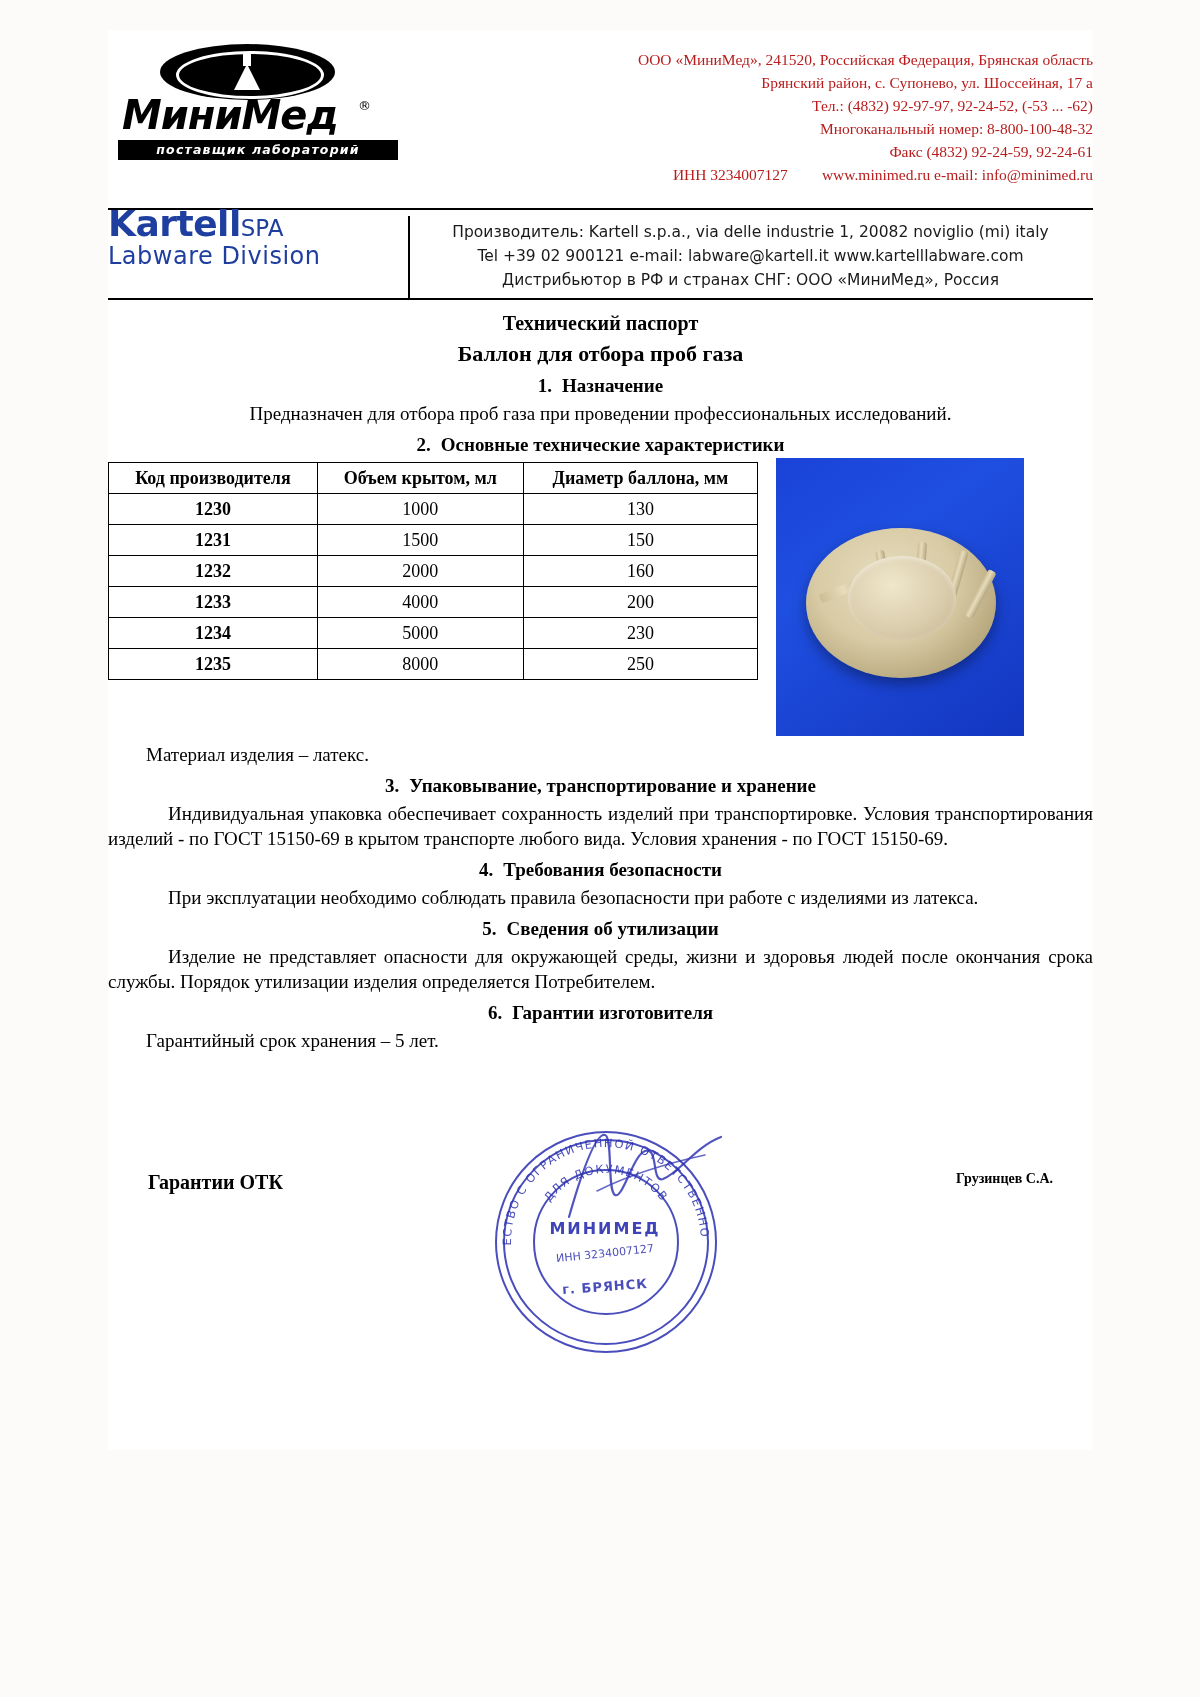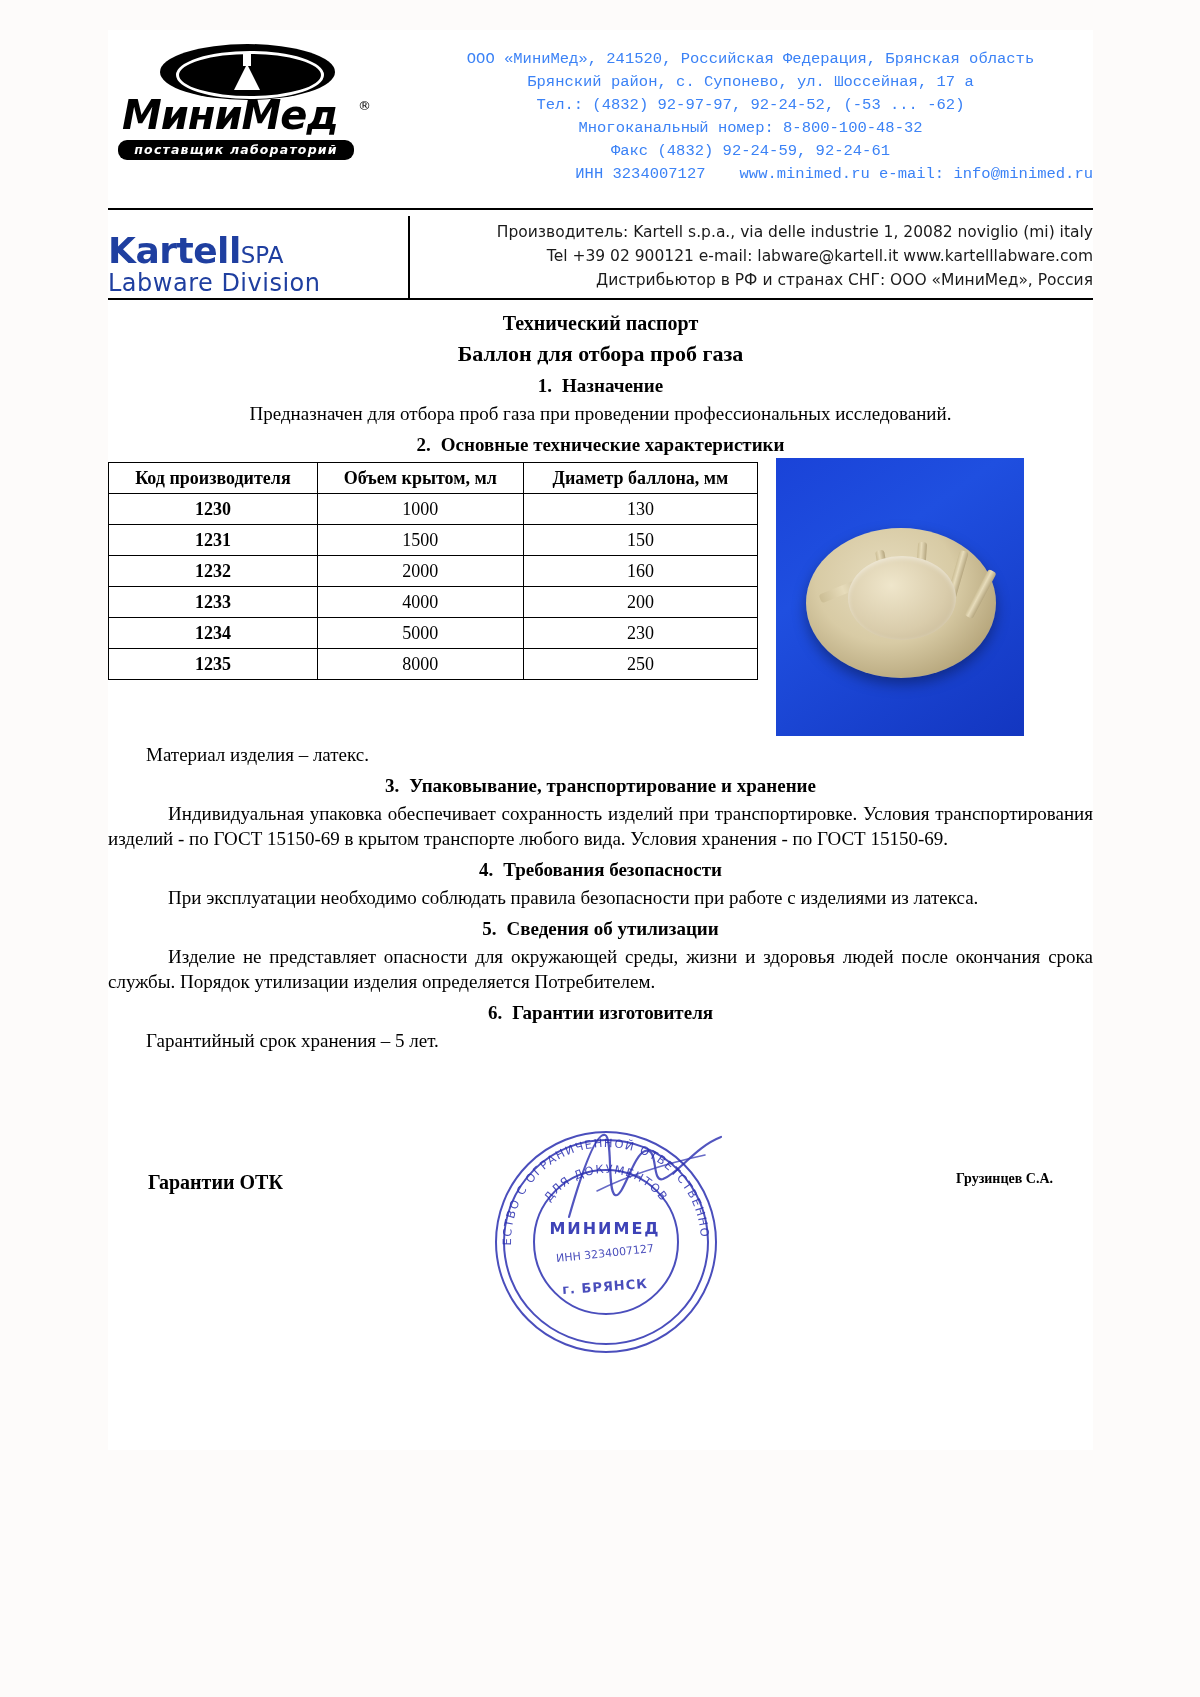--- a/index.html
+++ b/index.html
@@ -97,57 +97,56 @@
   .mm-reg {
     position: absolute;
     left: 250px; top: 58px;
     font-family: "DejaVu Sans", sans-serif;
     font-size: 13px;
     color: #000;
   }
   .mm-sub {
     position: absolute;
     left: 10px; top: 100px;
-    width: 236px;
+    width: 280px;
     text-align: center;
     background: #000;
     color: #fff;
     font-family: "DejaVu Sans", sans-serif;
     font-size: 12.5px;
     font-weight: bold;
     font-style: italic;
     letter-spacing: 1.2px;
     padding: 2px 0 3px;
-    border-radius: 9px;
   }
   .contact-block {
     position: absolute;
     left: 300px; top: 18px;
     width: 685px;
-    text-align: center;
-    font-family: Liberation Mono, monospace;
+    text-align: right;
+    font-family: Liberation Serif, serif;
     font-size: 15.5px;
     line-height: 23px;
-    color: #3b82f6;
+    color: #b91c1c;
   }
   .contact-block .l-inn {
     display: flex;
     justify-content: flex-end;
     gap: 34px;
   }
   .hr-top {
     position: absolute;
     left: 0; top: 178px;
     width: 985px;
     height: 2px;
     background: #000;
   }
   .kartell-block {
     position: absolute;
-    left: 0; top: 200px;
+    left: 0; top: 173px;
     width: 290px;
   }
   .kartell-name {
     font-family: "DejaVu Sans", sans-serif;
     font-size: 36px;
     font-weight: bold;
     color: #1f3fa0;
     letter-spacing: -0.5px;
   }
   .kartell-name .spa {
@@ -160,21 +159,21 @@
     font-family: "DejaVu Sans", sans-serif;
     font-size: 24px;
     color: #1f3fa0;
     letter-spacing: 0.5px;
     margin-top: -2px;
   }
   .maker-block {
     position: absolute;
     left: 300px; top: 190px;
     width: 685px;
-    text-align: right;
+    text-align: center;
     font-family: "DejaVu Sans", sans-serif;
     font-size: 15.5px;
     line-height: 24px;
     color: #1a1a1a;
   }
   .hr-bottom {
     position: absolute;
     left: 0; top: 268px;
     width: 985px;
     height: 2px;

